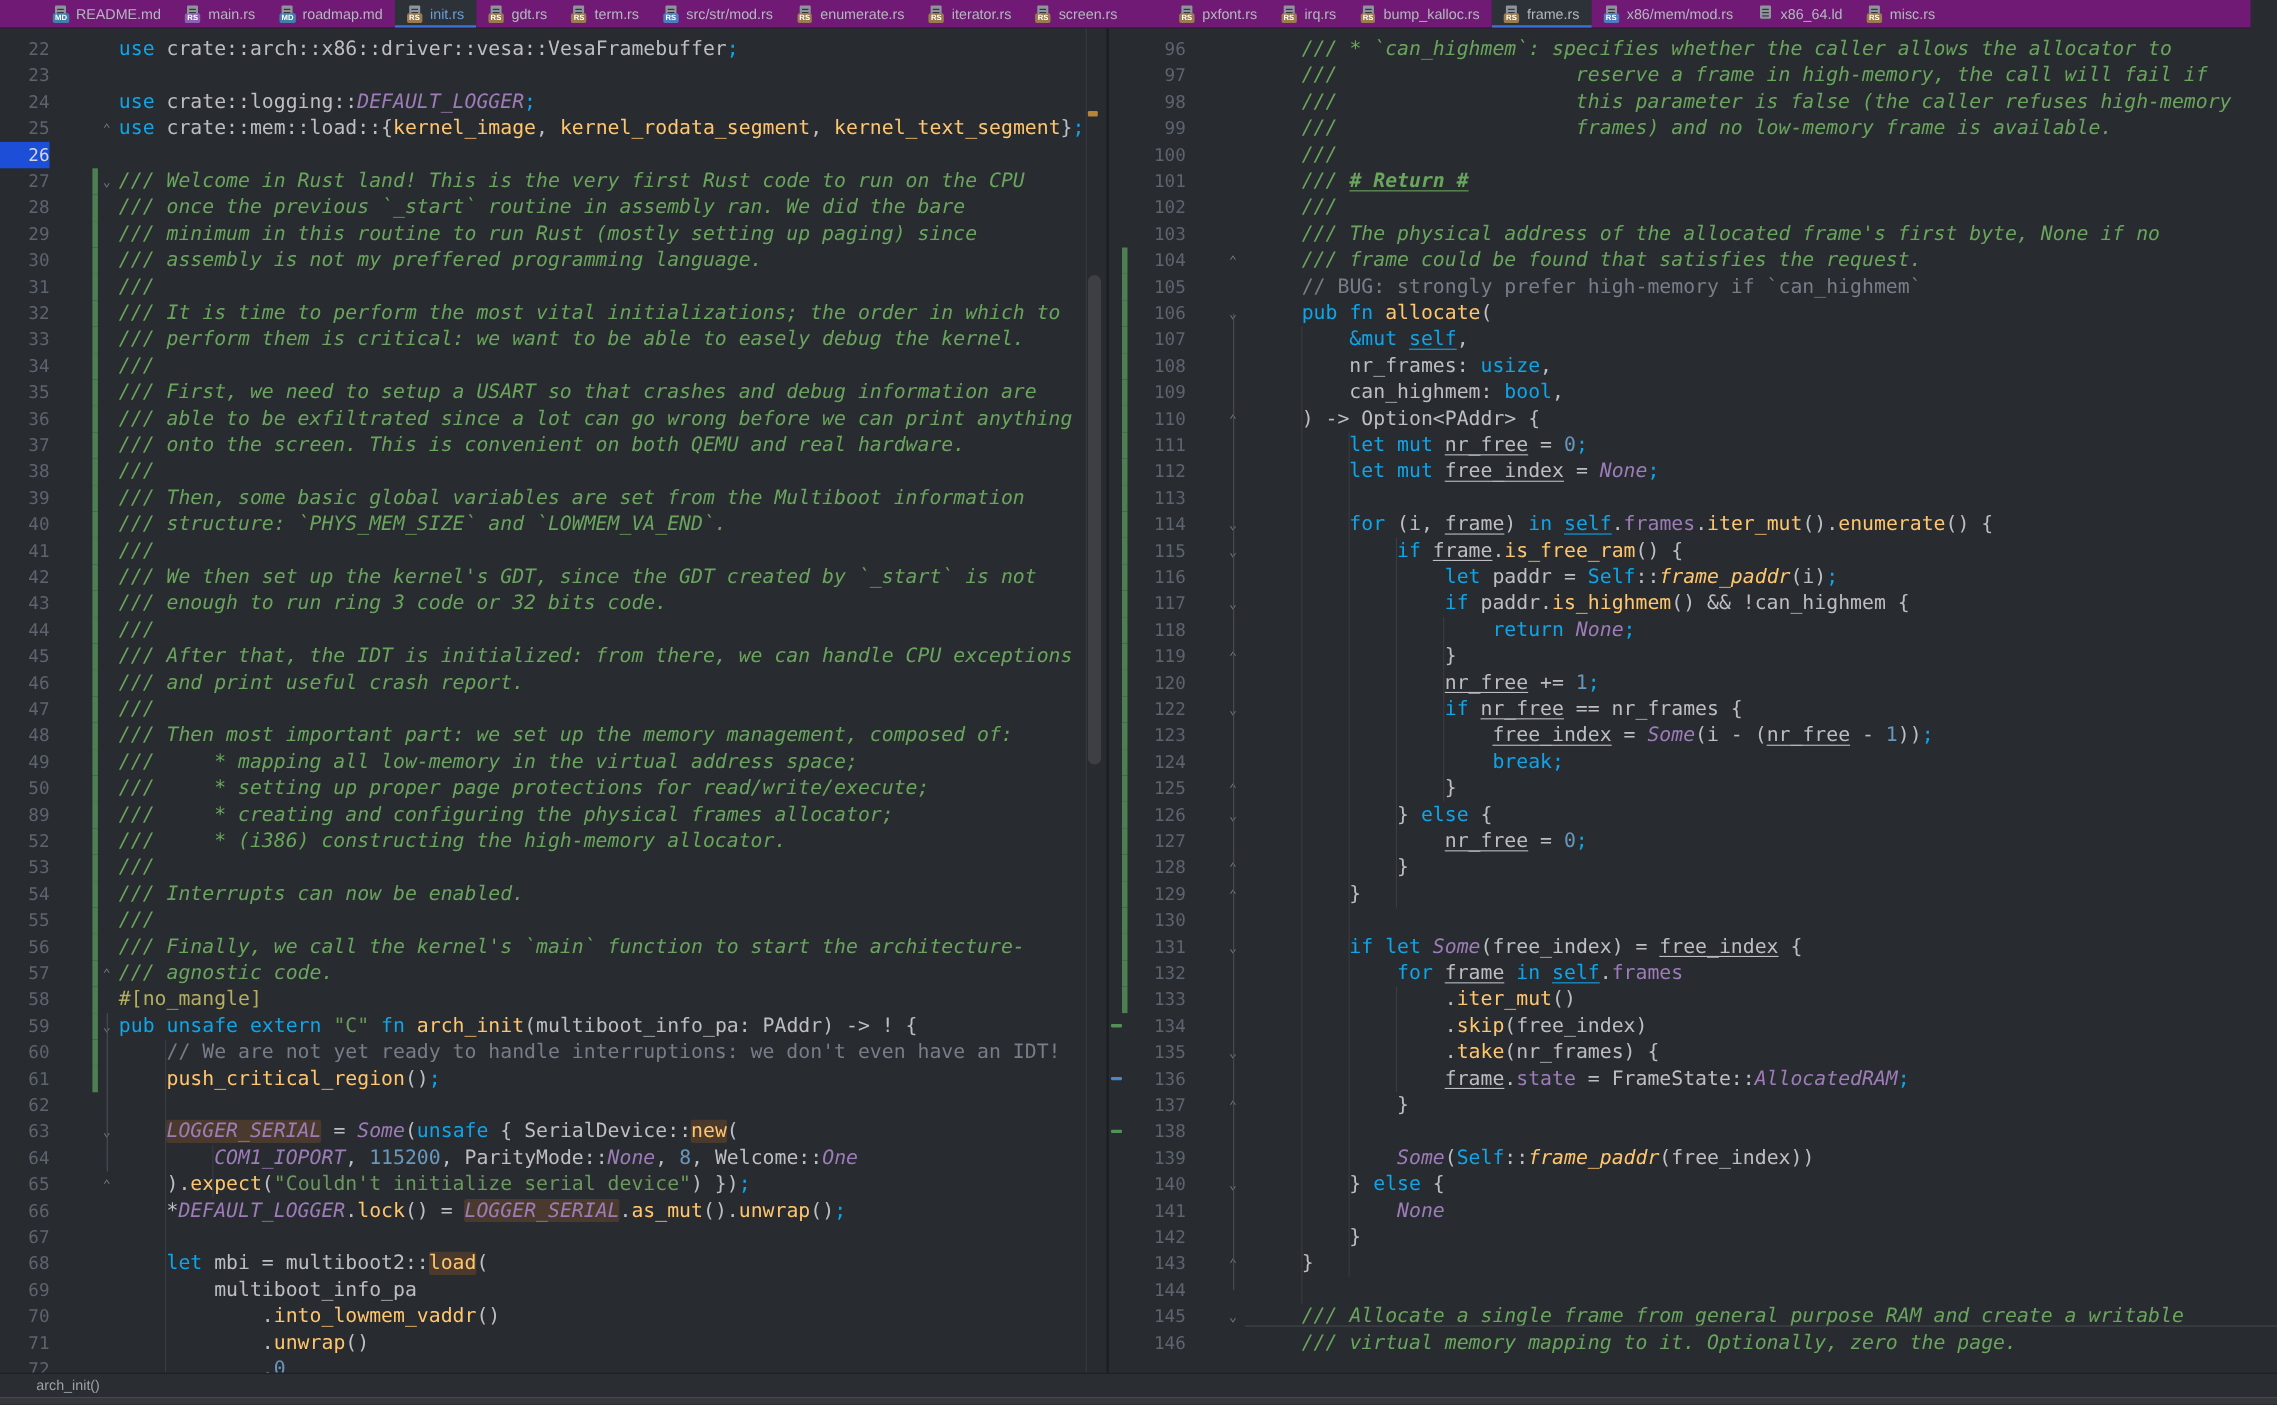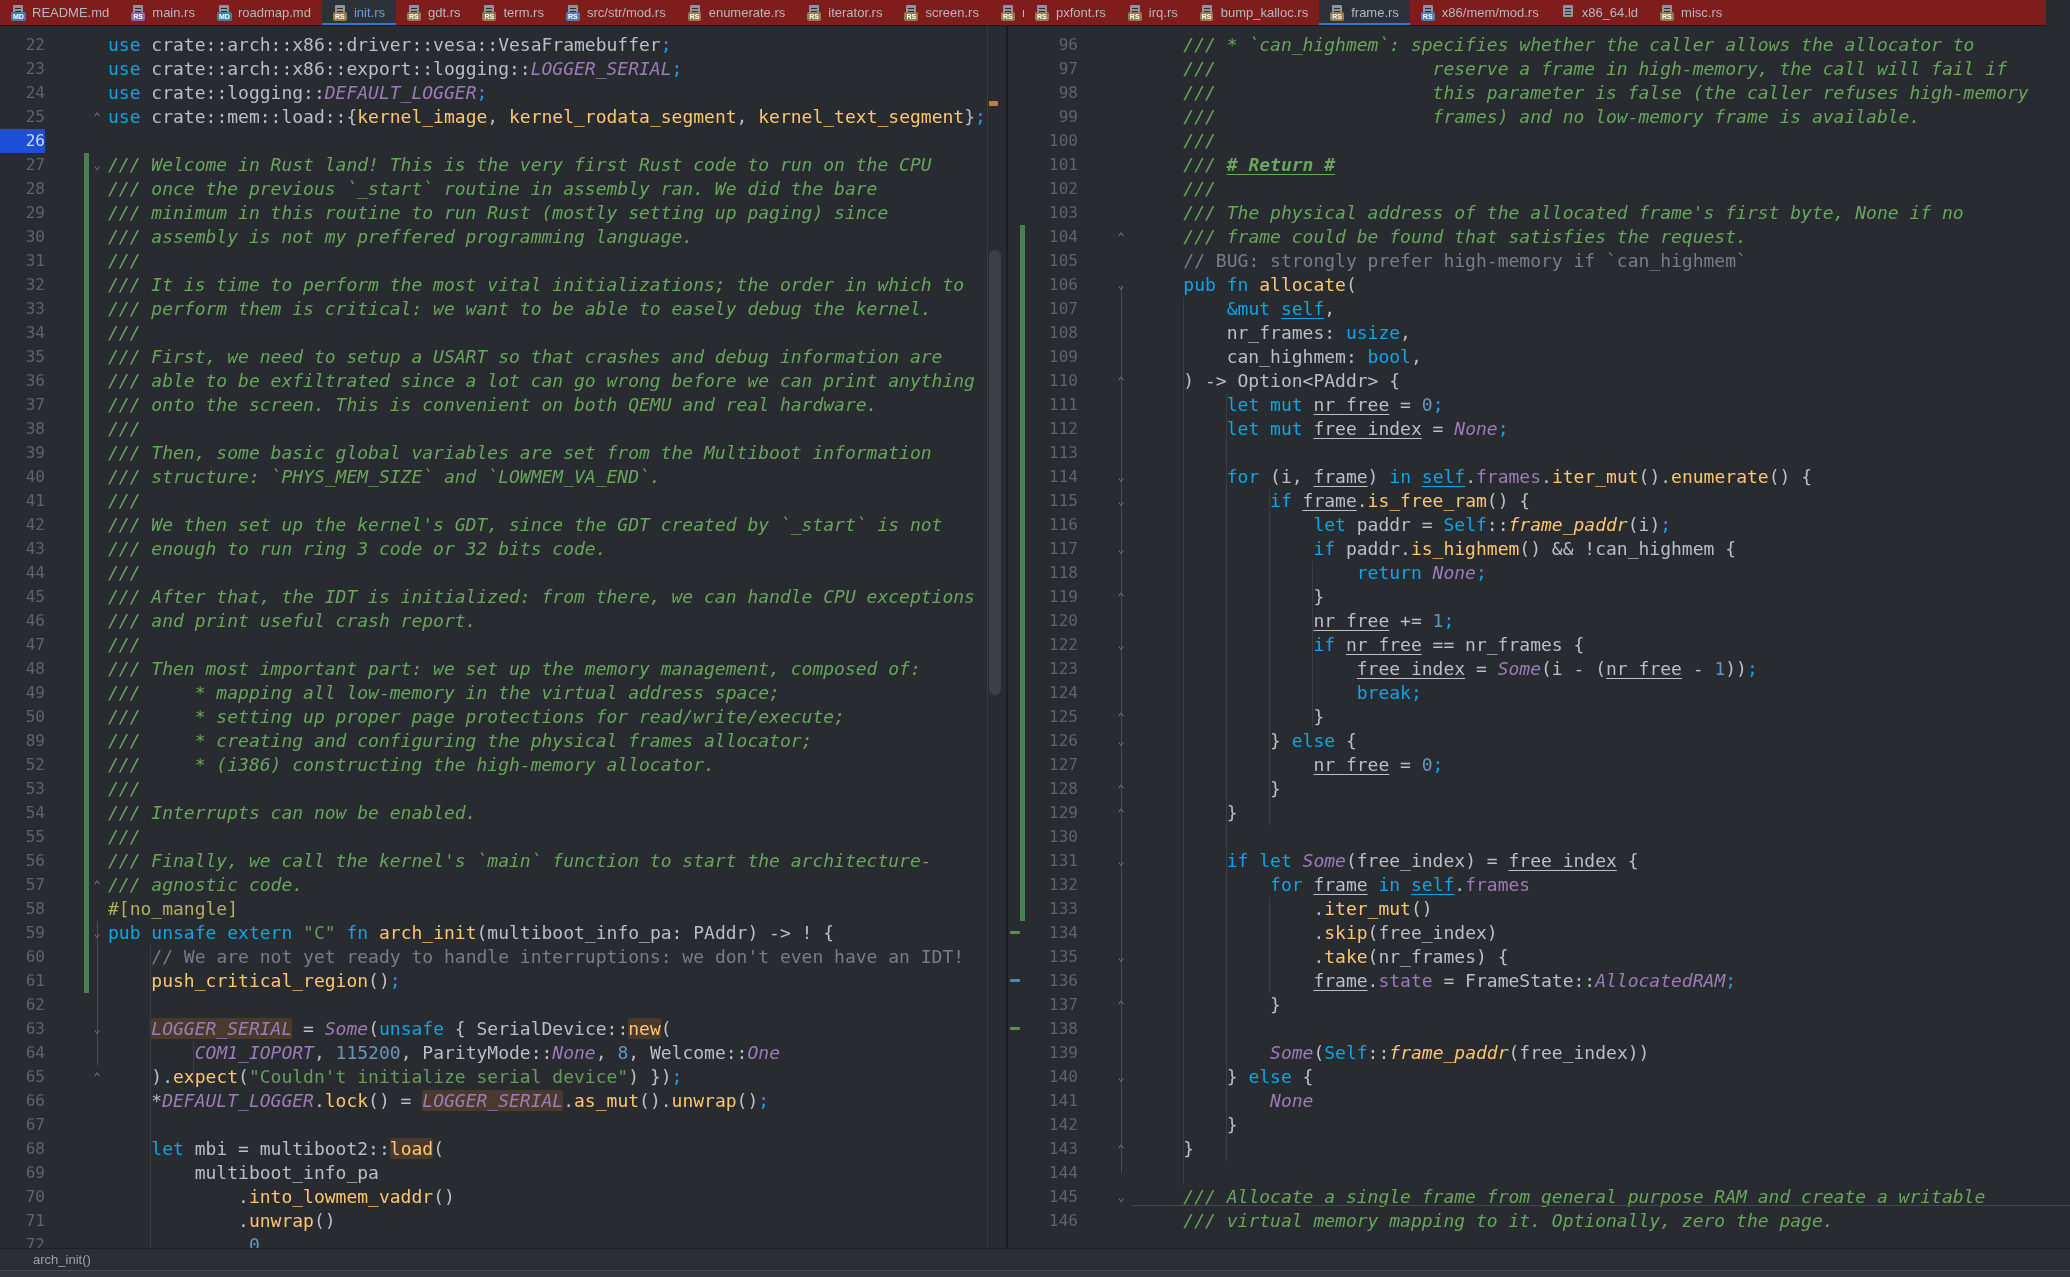--- a/index.html
+++ b/index.html
@@ -1,21 +1,21 @@
 <!DOCTYPE html>
 <html><head>
 <meta charset="utf-8">
 <style>
   html,body{margin:0;padding:0;background:#1f2227;width:2070px;height:1277px;overflow:hidden;
     font-family:"Liberation Sans",sans-serif;position:relative;}
   #root{position:absolute;inset:0;width:2070px;height:1277px;background:#282b30;}
 
   
-  .tabbar{position:absolute;top:0;height:26px;background:#7f1d1d;display:flex;align-items:stretch;
-    border-bottom:1px solid #1a1c20;box-sizing:border-box;}
+  .tabbar{position:absolute;top:0;height:26px;background:#701a75;display:flex;align-items:stretch;
+    border-bottom:1px solid #1a1c20;box-sizing:border-box;padding-left:37px;}
   #tabbar-left{left:0;width:1048px;}
   #tabbar-right{left:1024px;width:1022px;}
   .tab{display:flex;align-items:center;gap:6px;padding:0 11px;font-size:13px;color:#b4b8be;
     white-space:nowrap;cursor:pointer;}
   .tab.active{background:#2d3138;box-shadow:inset 0 -2px 0 #3875d7;}
   .tab.bluetext{color:#6a9fd8;}
   .ficon{position:relative;width:15px;height:15px;flex:none;}
   .ficon .page{position:absolute;left:2px;top:0;width:10px;height:12px;background:#8f949c;border-radius:1px;}
   .ficon .page:before{content:"";position:absolute;left:2px;top:3px;width:6px;height:1px;background:#2a2d33;
     box-shadow:0 3px 0 #2a2d33,0 6px 0 #2a2d33;}
@@ -210,21 +210,21 @@
           <span class="page"></span>
           <span class="badge" style="background: rgb(154, 122, 79);">RS</span>
         </span>
         <span>misc.rs</span>
       </div>
     </div>
 
   <div class="pane" id="pane-left">
     <div class="pane-inner" id="pane-left-inner">
         <div class="line"><span class="ln">22</span><span class="code"><span class="k">use </span><span class="t">crate::arch::x86::driver::vesa::VesaFramebuffer</span><span class="k">;</span></span></div>
-        <div class="line"><span class="ln">23</span><span class="code"><span class="k">use </span><span class="t">crate::arch::x86::export::logging::</span><span class="p">LOGGER_SERIAL</span><span class="k">;</span></span></div>
+        <div class="line"><span class="ln">23</span></div>
         <div class="line"><span class="ln">24</span><span class="code"><span class="k">use </span><span class="t">crate::logging::</span><span class="p">DEFAULT_LOGGER</span><span class="k">;</span></span></div>
         <div class="line"><span class="ln">25</span><span class="fold">⌃</span><span class="code"><span class="k">use </span><span class="t">crate::mem::load::{</span><span class="f">kernel_image</span><span class="t">, </span><span class="f">kernel_rodata_segment</span><span class="t">, </span><span class="f">kernel_text_segment</span><span class="t">}</span><span class="k">;</span></span></div>
         <div class="line"><span class="ln caret">26</span><span class="code"></span></div>
         <div class="line"><span class="ln">27</span><span class="vcsbar"></span><span class="fold">⌄</span><span class="code"><span class="d">/// Welcome in Rust land! This is the very first Rust code to run on the CPU</span></span></div>
         <div class="line"><span class="ln">28</span><span class="vcsbar"></span><span class="code"><span class="d">/// once the previous `_start` routine in assembly ran. We did the bare</span></span></div>
         <div class="line"><span class="ln">29</span><span class="vcsbar"></span><span class="code"><span class="d">/// minimum in this routine to run Rust (mostly setting up paging) since</span></span></div>
         <div class="line"><span class="ln">30</span><span class="vcsbar"></span><span class="code"><span class="d">/// assembly is not my preffered programming language.</span></span></div>
         <div class="line"><span class="ln">31</span><span class="vcsbar"></span><span class="code"><span class="d">///</span></span></div>
         <div class="line"><span class="ln">32</span><span class="vcsbar"></span><span class="code"><span class="d">/// It is time to perform the most vital initializations; the order in which to</span></span></div>
         <div class="line"><span class="ln">33</span><span class="vcsbar"></span><span class="code"><span class="d">/// perform them is critical: we want to be able to easely debug the kernel.</span></span></div>

